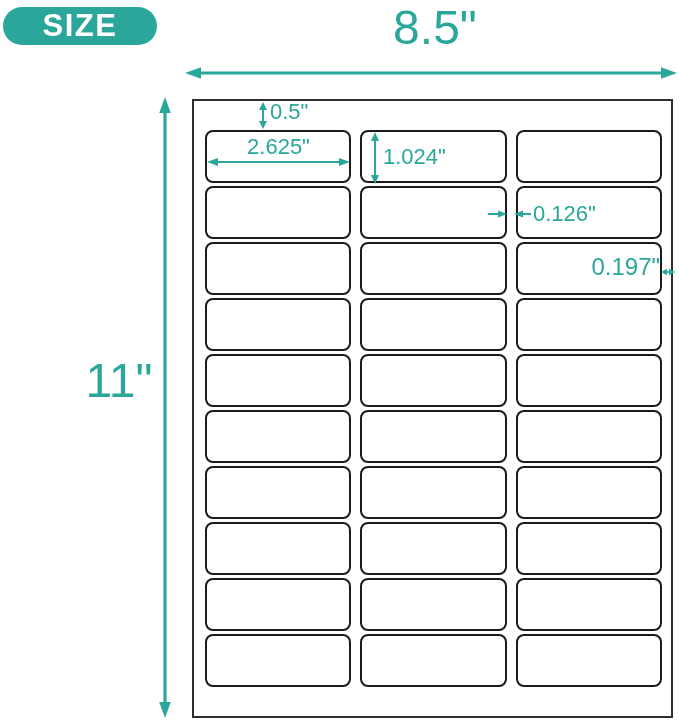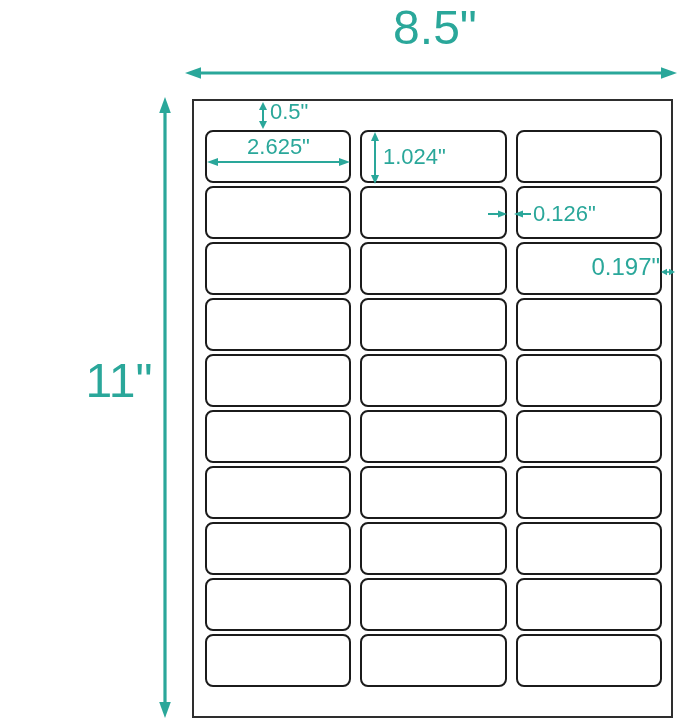--- a/index.html
+++ b/index.html
@@ -59,20 +59,23 @@
   .label-cell{
     border:2px solid var(--label-border);border-radius:8px;background:#fff;
     box-sizing:border-box;
   }
 </style>
 </head>
 <body>
 
 <div class="stage">
 
+  <div class="badge">
+    <span>SIZE</span>
+  </div>
 
   <div class="dim-text dim-sheet-width">8.5"</div>
   <svg class="arrow h-main" width="492" height="16" viewBox="0 0 492 16">
     <line x1="13" y1="8" x2="479" y2="8" stroke-width="3.2"></line>
     <polygon points="0,8 16,2.2 16,13.8"></polygon>
     <polygon points="492,8 476,2.2 476,13.8"></polygon>
   </svg>
 
   <div class="dim-text dim-sheet-height">11"</div>
   <svg class="arrow v-main" width="16" height="621" viewBox="0 0 16 621">

